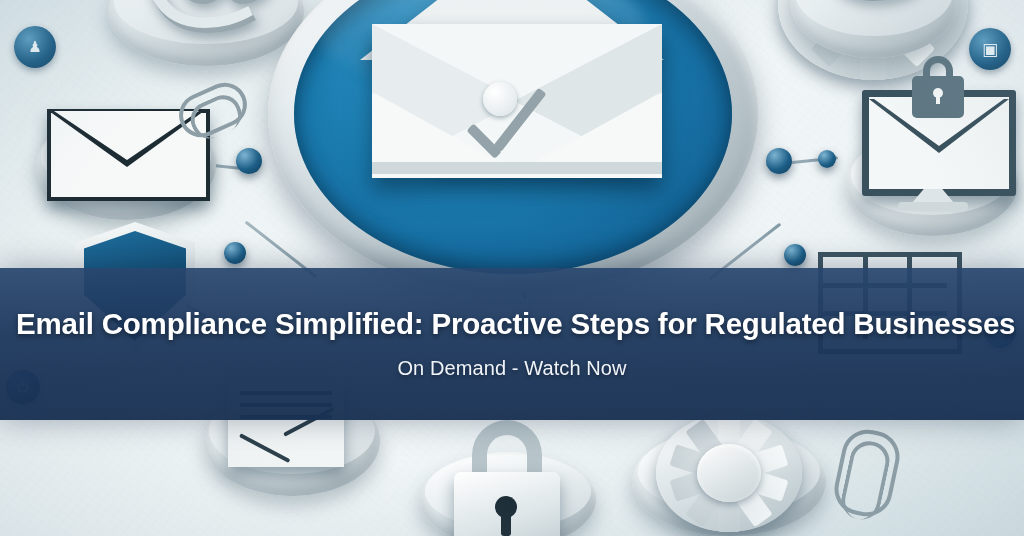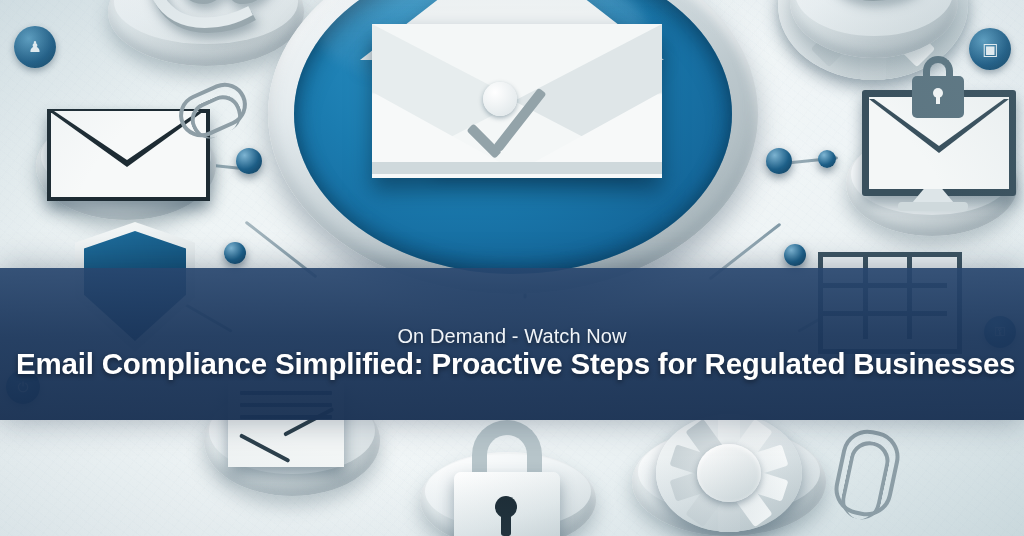--- a/index.html
+++ b/index.html
@@ -311,17 +311,17 @@
   </div>
 
   <div class="clip" style="left:838px;top:430px;width:58px;height:86px;transform:rotate(12deg);">
     <div class="o"></div>
       <div class="i"></div>
   </div>
 
   <div class="vign"></div>
 
   <div id="overlay">
+    <div id="title">Email Compliance Simplified: Proactive Steps for Regulated Businesses</div>
     <div id="subtitle">On Demand - Watch Now</div>
-    <div id="title">Email Compliance Simplified: Proactive Steps for Regulated Businesses</div>
   </div>
 
 </div>
 
 </body></html>

